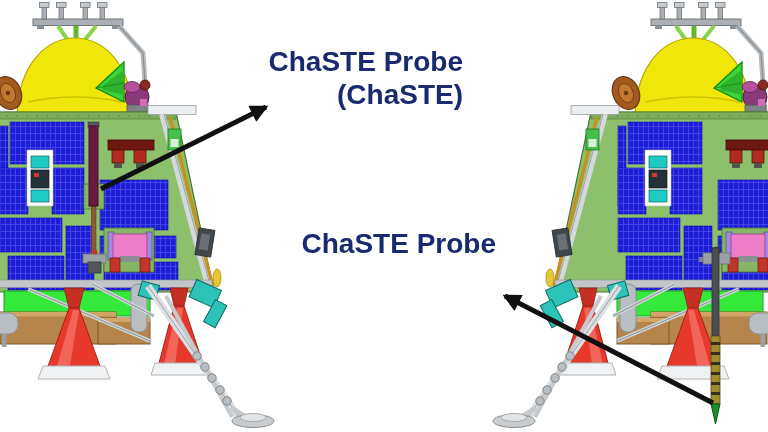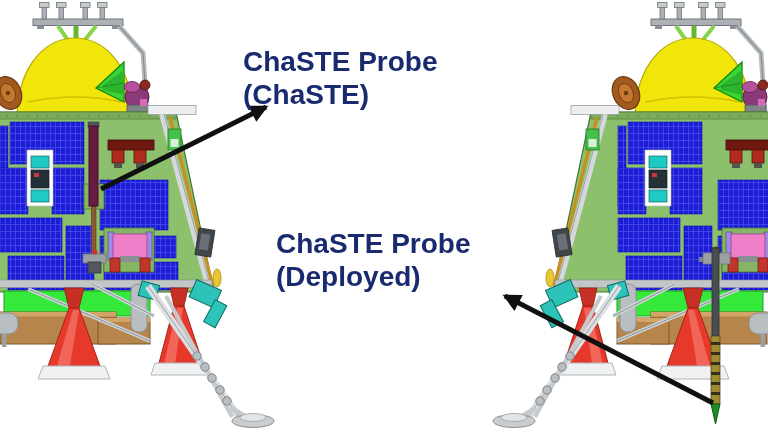--- a/index.html
+++ b/index.html
@@ -1,20 +1,20 @@
 <!DOCTYPE html>
 <html style="--label_text: #1a2a6e; --arrow: #101010; --dome_yellow: #f0e60a; --body_green: #8cc06c; --solar_blue: #1d1dd6; --nozzle_red: #e6392c; --band_green: #35e93b; --box_brown: #b5854b; --probe_stowed_maroon: #6b1b42; --probe_tip_green: #1e8c28; --metal_gray: #b9bec2; --teal_mechanism: #2cc4b8; --pink_panel: #ef7ec8; --dish_green: #3bd437; --disc_brown: #a35a1e;"><head>
 <meta charset="utf-8">
 <style>
   html,body{margin:0;padding:0;background:#fff;}
   .stage{position:relative;width:768px;height:432px;background:#fff;overflow:hidden;
          font-family:"Liberation Sans",sans-serif;}
   .stage svg{position:absolute;left:0;top:0;}
   .label{position:absolute;font:700 28px/33px "Liberation Sans",sans-serif;
-         color:var(--label_text,#1a2a6e);text-align:left;white-space:nowrap;}
+         color:var(--label_text,#1a2a6e);text-align:right;white-space:nowrap;}
   .label div{pointer-events:none;}
 </style>
 </head>
 <body>
 
 <div class="stage">
 
 <svg width="768" height="432" viewBox="0 0 768 432">
   <defs>
     <pattern id="cells" width="5" height="7" patternUnits="userSpaceOnUse">
@@ -234,16 +234,15 @@
   <line x1="713" y1="403" x2="505" y2="296" stroke="#101010" stroke-width="5" marker-end="url(#ah)"></line>
 </svg>
 
 <div class="label" style="left:243px;top:45px;width:220px">
   <div>ChaSTE Probe</div>
   <div>(ChaSTE)</div>
 </div>
 
 <div class="label" style="left:276px;top:227px;width:220px">
   <div>ChaSTE Probe</div>
-  <div>(Deployed)</div>
 </div>
 
 </div>
 
 </body></html>

